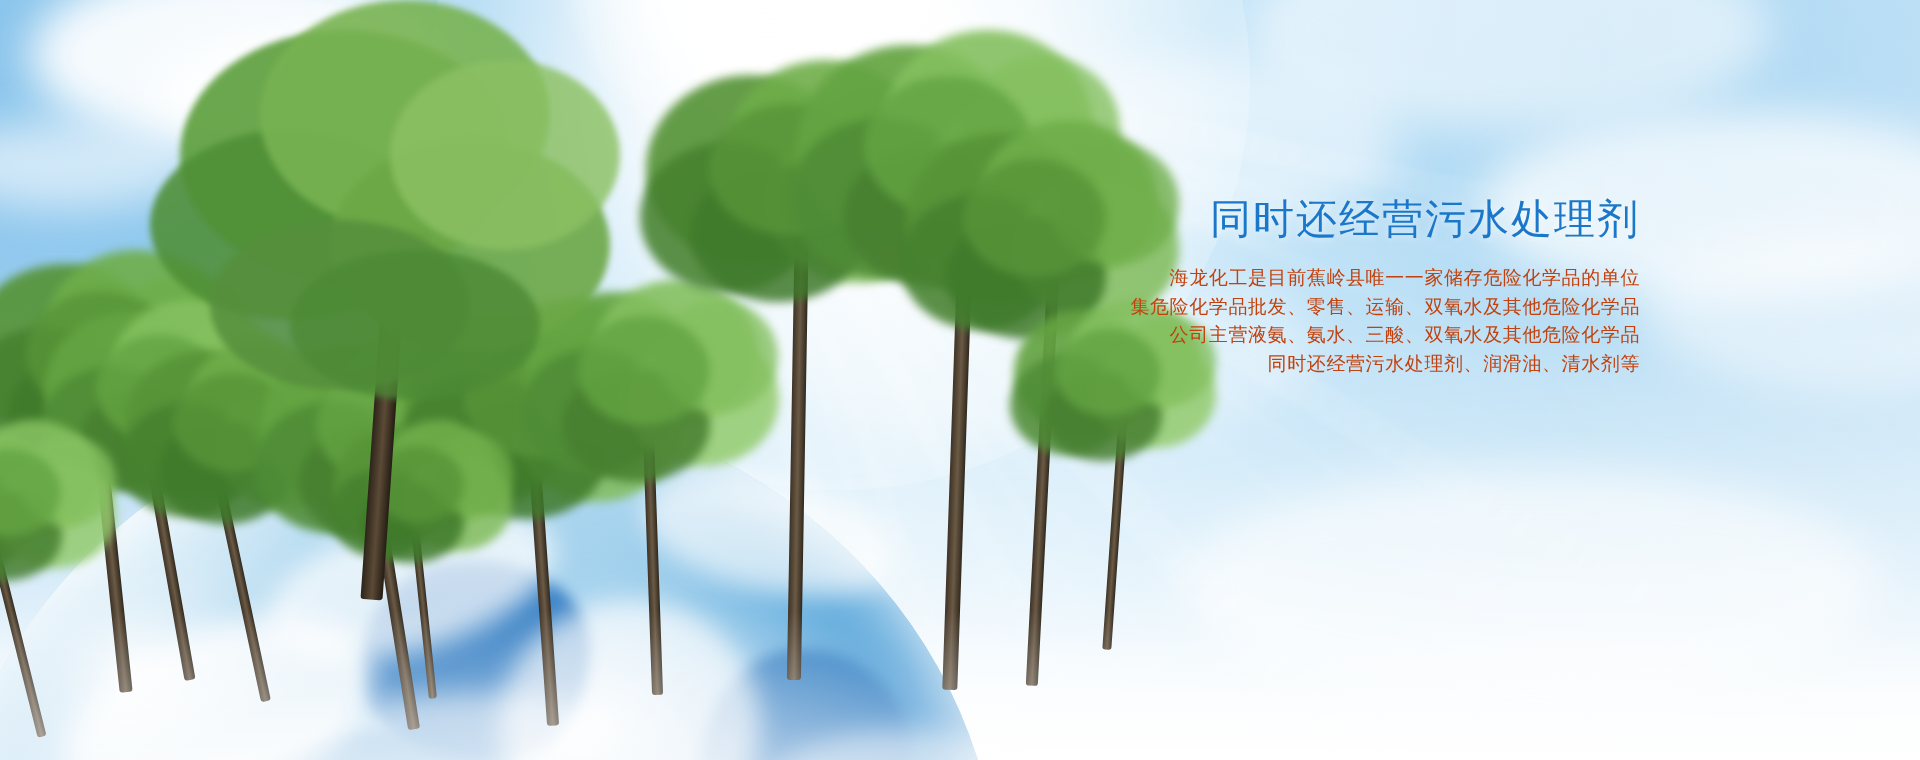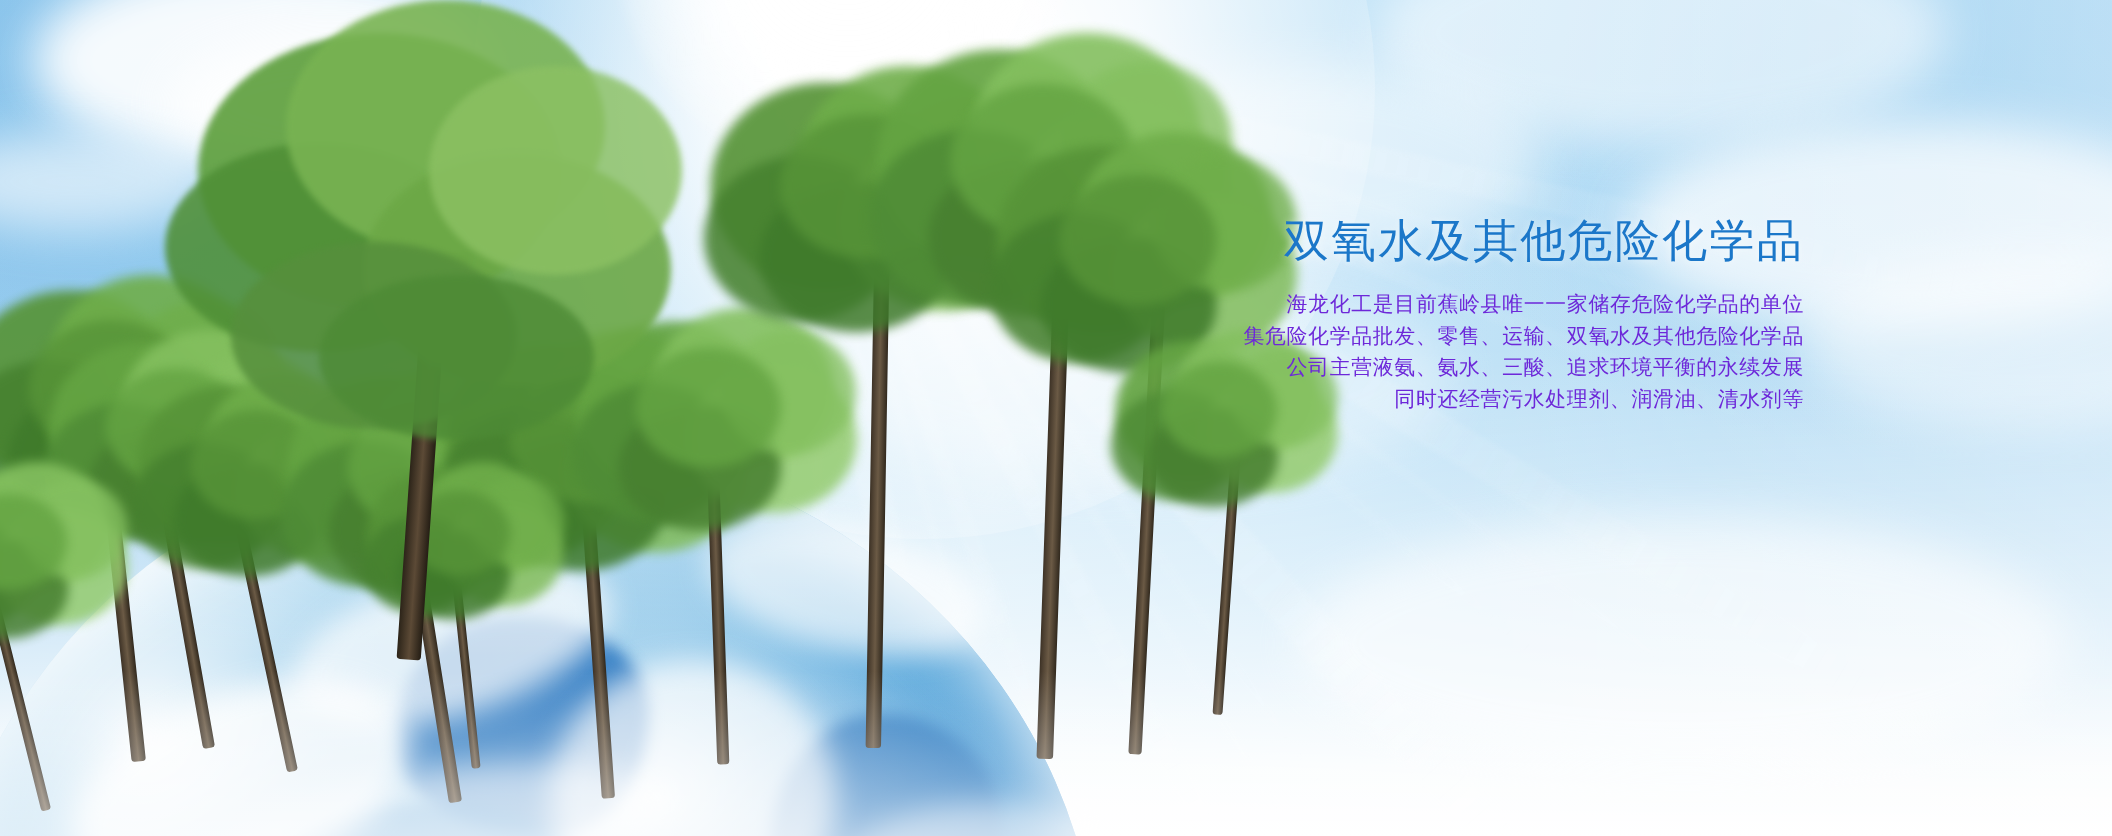--- a/index.html
+++ b/index.html
@@ -158,21 +158,21 @@
     color:#1b77c9;
     font-size:41px;
     font-weight:400;
     letter-spacing:2px;
     line-height:1.25;
     font-family:"DejaVu Sans","Liberation Sans",sans-serif;
     text-shadow:0 1px 8px rgba(255,255,255,.6);
   }
   .desc{
     margin:18px 0 0 0;
-    color:#6d28d9;
+    color:#c2410c;
     font-size:19px;
     line-height:1.5;
     letter-spacing:.6px;
     font-family:"DejaVu Sans","Liberation Sans",sans-serif;
   }
   .desc div{white-space:nowrap;}
 </style>
 </head>
 <body>
 
@@ -371,22 +371,22 @@
   <div style="position:absolute;left:0;bottom:0;width:1920px;height:150px;
               background:linear-gradient(to bottom,rgba(255,255,255,0),rgba(255,255,255,.55));
               pointer-events:none;"></div>
   <div style="position:absolute;right:0;top:0;width:620px;height:760px;
               background:linear-gradient(to left,rgba(255,255,255,.34),rgba(255,255,255,0));
               pointer-events:none;"></div>
 
   <div class="copy">
     <h1 class="headline">
     </h1>
-    <p class="subtitle">双氧水及其他危险化学品</p>
+    <p class="subtitle">同时还经营污水处理剂</p>
     <div class="desc" id="desc">
         <div>海龙化工是目前蕉岭县唯一一家储存危险化学品的单位</div>
         <div>集危险化学品批发、零售、运输、双氧水及其他危险化学品</div>
-        <div>公司主营液氨、氨水、三酸、追求环境平衡的永续发展</div>
+        <div>公司主营液氨、氨水、三酸、双氧水及其他危险化学品</div>
         <div>同时还经营污水处理剂、润滑油、清水剂等</div>
       </div>
   </div>
 
 </div>
 
 </body></html>

